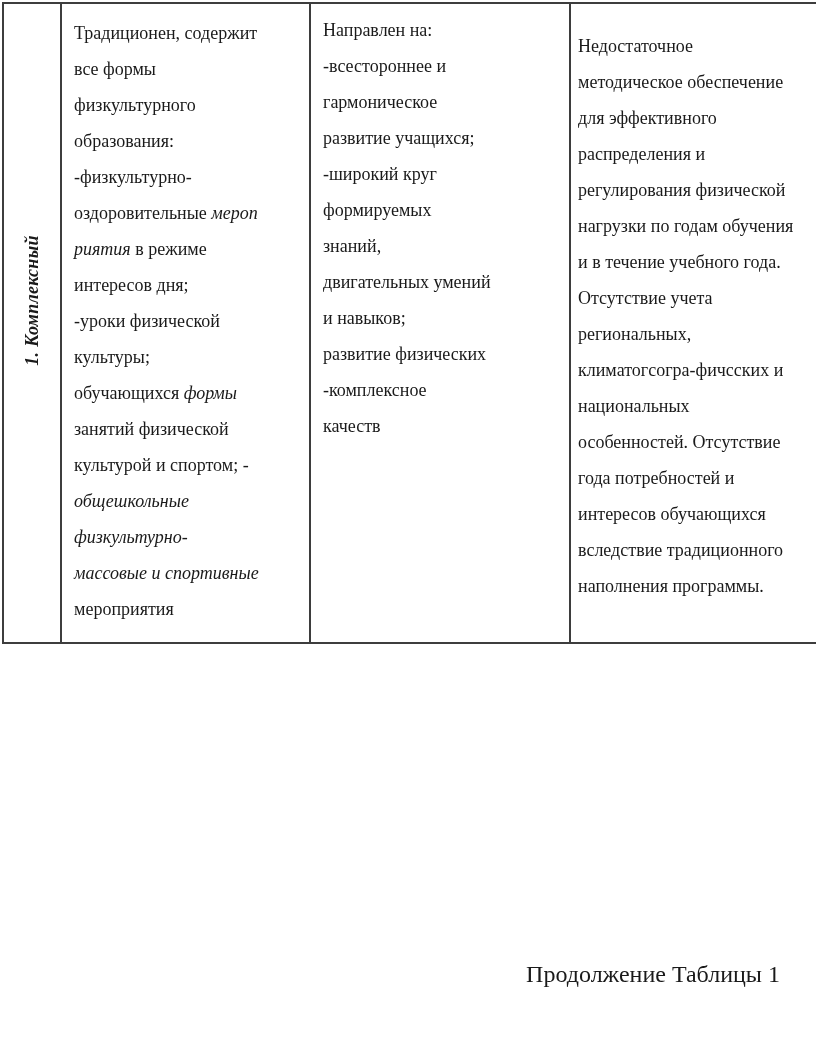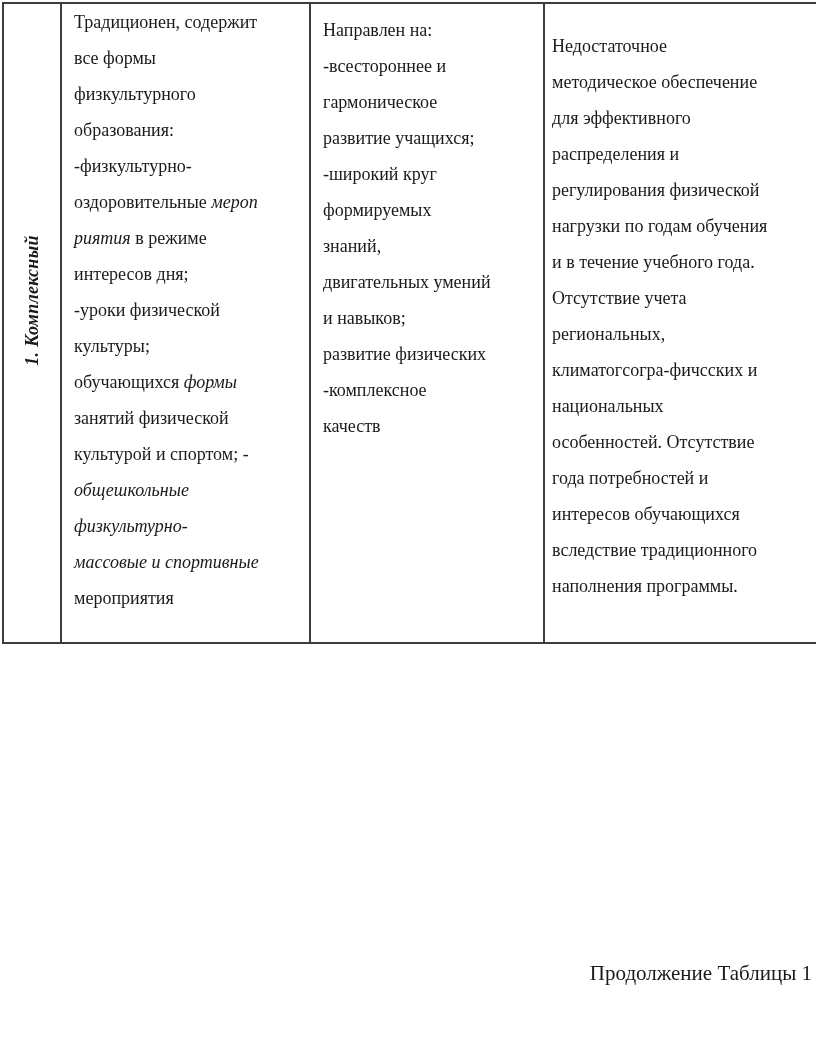--- a/index.html
+++ b/index.html
@@ -43,42 +43,42 @@
     transform: rotate(-90deg);
     white-space: nowrap;
     font-weight: bold;
     font-style: italic;
     font-size: 18px;
     letter-spacing: 0.3px;
   }
   .col-characteristics {
     width: 249px;
     border-right: 2px solid #3d3d3d;
-    padding: 0 6px 0 12px;
+    padding: 11px 6px 0 12px;
   }
   .col-focus {
-    width: 234px;
+    width: 260px;
     border-right: 2px solid #3d3d3d;
     padding: 8px 6px 0 12px;
   }
   .col-drawbacks {
     flex: 1;
     padding: 24px 6px 0 7px;
   }
   .cell .line {
     line-height: 36px;
     font-size: 18px;
     white-space: nowrap;
   }
   .it { font-style: italic; }
   .footer-caption {
     position: absolute;
     top: 961px;
-    right: 4px;
-    font-size: 21px;
+    right: 36px;
+    font-size: 24px;
     white-space: nowrap;
   }
 </style>
 </head>
 <body>
 
 <div class="tbl">
   <div class="col col-rowheader">
     <span class="vtext">1. Комплексный</span>
   </div>

